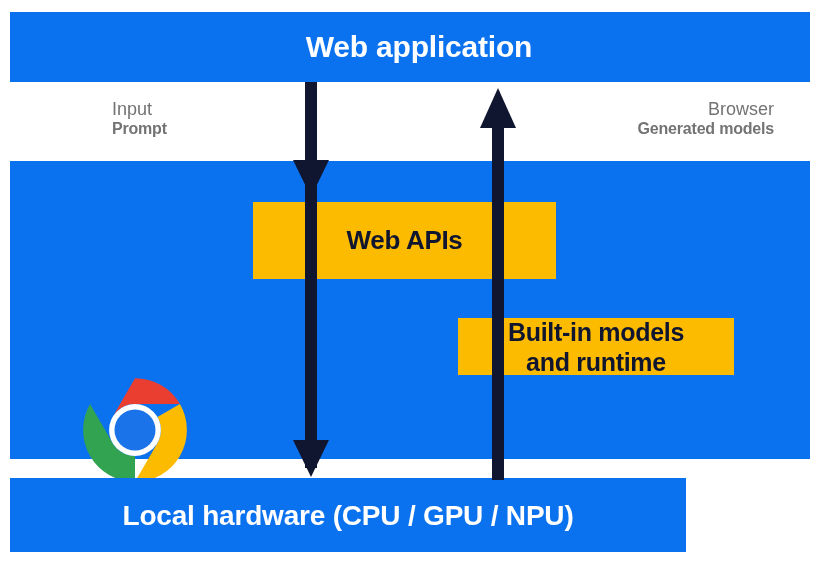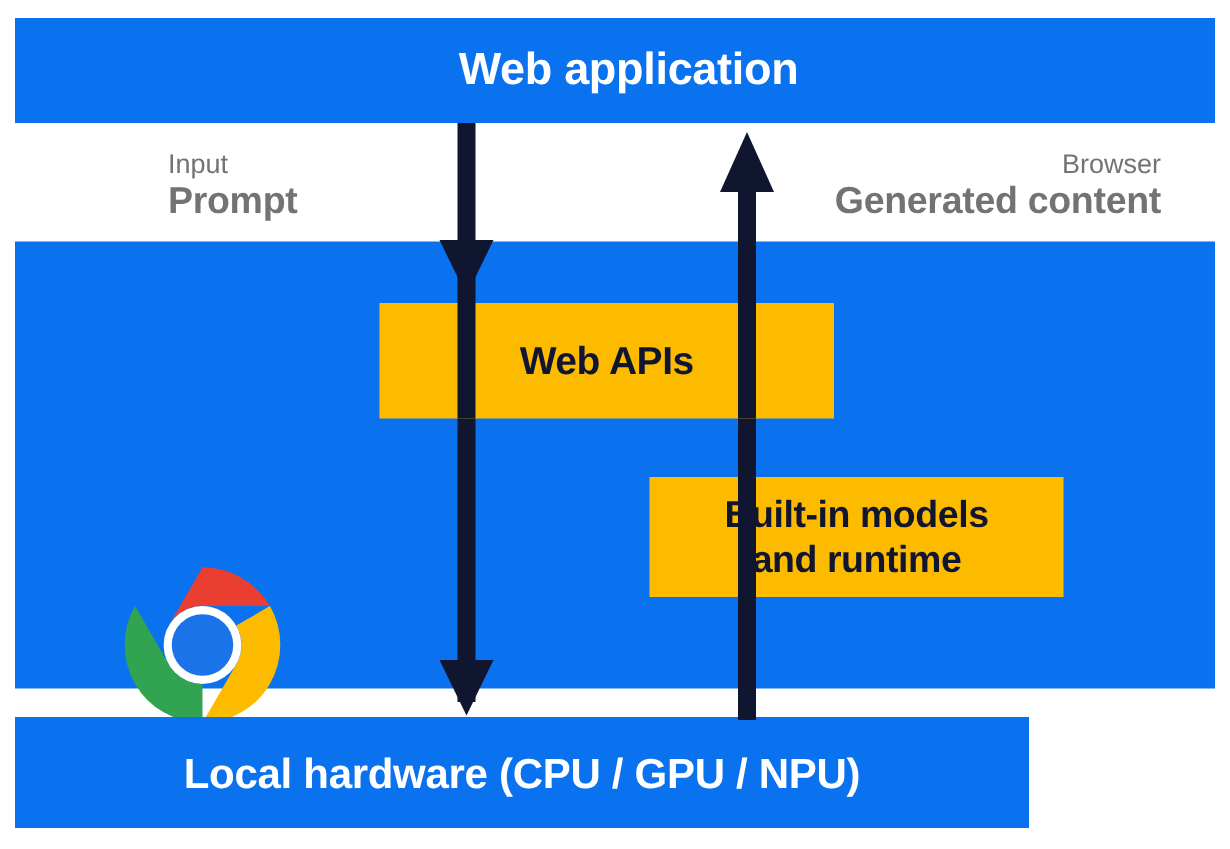--- a/index.html
+++ b/index.html
@@ -95,39 +95,39 @@
     font-weight: 700;
     letter-spacing: -0.3px;
     line-height: 1.2;
     box-sizing: border-box;
   }
   #box-web-apis {
     left: 253px; top: 202px; width: 303px; height: 77px;
     font-size: 26px;
   }
   #box-builtin-models {
-    left: 433px; top: 318px; width: 276px; height: 80px;
+    left: 458px; top: 318px; width: 276px; height: 57px;
     font-size: 25px;
     padding: 0 10px;
   }
 
   
   .flow-caption {
     position: absolute;
     color: #737373;
     line-height: 1.18;
   }
   .flow-caption .caption-kind {
     display: block;
     font-size: 18px;
     font-weight: 400;
   }
   .flow-caption .caption-value {
     display: block;
-    font-size: 25px;
+    font-size: 16px;
     font-weight: 700;
     letter-spacing: -0.2px;
   }
   #caption-input {
     left: 112px; top: 99px;
     text-align: left;
   }
   #caption-output {
     right: 46px; top: 99px;
     text-align: right;
@@ -197,16 +197,16 @@
     <rect x="492" y="202" width="12" height="77" fill="#10162f"></rect>
   </svg>
 
   <div class="flow-caption" id="caption-input">
     <span class="caption-kind">Input</span>
     <span class="caption-value">Prompt</span>
   </div>
 
   <div class="flow-caption" id="caption-output">
     <span class="caption-kind">Browser</span>
-    <span class="caption-value">Generated content</span>
+    <span class="caption-value">Generated models</span>
   </div>
 
 </div>
 
 </body></html>

